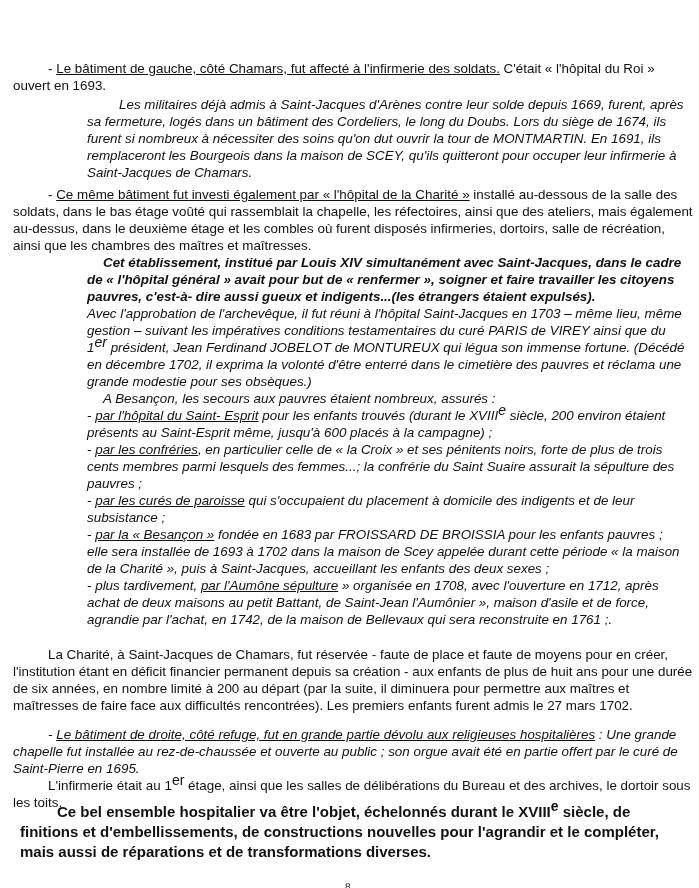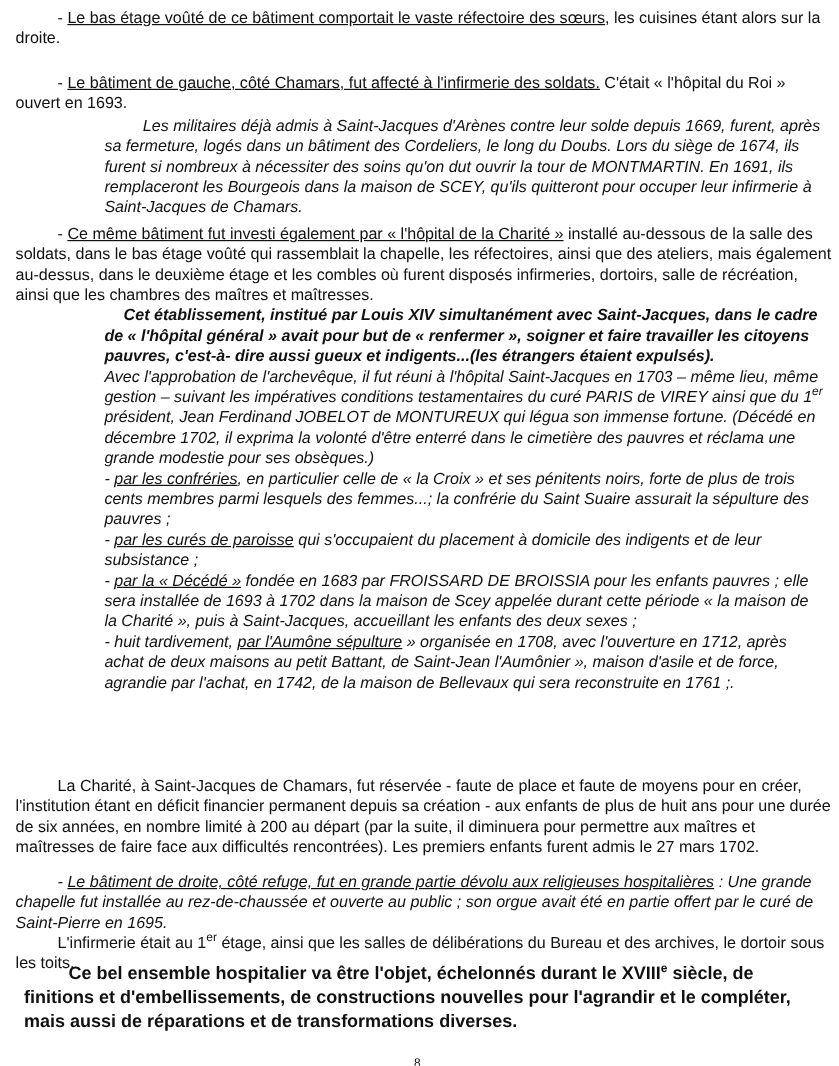--- a/index.html
+++ b/index.html
@@ -8,50 +8,49 @@
       font-family: "Liberation Sans", sans-serif; color: #111;
       font-size: 13.4px; line-height: 17px;
     }
     .page { position: absolute; left: 0; top: 0; width: 699px; height: 888px; }
     .p { position: absolute; margin: 0; }
     .full { left: 13px; width: 680px; }
     .indent-first { text-indent: 35px; }
     .quote { font-style: italic; left: 87px; width: 600px; }
     .u { text-decoration: underline; }
     .bold { font-weight: bold; font-size: 15px; line-height: 20px; }
-    sup { font-size: 10px; line-height: 0; vertical-align: super; }
+    sup { font-size: 14px; line-height: 0; vertical-align: super; }
     .pagenum { position: absolute; left: 345px; top: 878px; font-family: "Liberation Serif", serif; font-size: 11px; }
   </style>
 </head>
 <body>
 
 <div class="page">
 
-  <p class="p full indent-first" style="top:6px;">
-    <span>- </span><span class="u">Le bas étage voûté de ce bâtiment comportait le vaste réfectoire des sœurs</span><span>, les cuisines étant alors sur la droite.</span>
-  </p>
 
   <p class="p full indent-first" style="top:60px;">
     <span>- </span><span class="u">Le bâtiment de gauche, côté Chamars, fut affecté à l'infirmerie des soldats.</span><span> C'était « l'hôpital du Roi » ouvert en 1693.</span>
   </p>
 
   <p class="p quote" style="top:96px; text-indent:32px;">Les militaires déjà admis à Saint-Jacques d'Arènes contre leur solde depuis 1669, furent, après sa fermeture, logés dans un bâtiment des Cordeliers, le long du Doubs.  Lors du siège de 1674, ils furent si nombreux à nécessiter des soins qu'on dut ouvrir la tour de MONTMARTIN. En 1691, ils remplaceront les Bourgeois dans la maison de SCEY, qu'ils quitteront pour occuper leur infirmerie à Saint-Jacques de Chamars.</p>
 
   <p class="p full indent-first" style="top:186px;">
     <span>- </span><span class="u">Ce même bâtiment fut investi également par « l'hôpital de la Charité »</span><span> installé au-dessous de la salle des soldats, dans le bas étage voûté qui rassemblait la chapelle, les réfectoires, ainsi que des ateliers, mais également au-dessus, dans le deuxième  étage et les combles où furent disposés infirmeries, dortoirs, salle de récréation, ainsi que les chambres des maîtres et maîtresses.</span>
   </p>
 
   <div class="p quote" style="top:254px;">
     <div style="text-indent:16px;font-weight:bold;">Cet établissement, institué par Louis XIV simultanément avec Saint-Jacques, dans le cadre de « l'hôpital général » avait pour but de « renfermer », soigner et faire travailler les citoyens pauvres, c'est-à- dire aussi gueux et indigents...(les étrangers étaient expulsés).</div>
     <div><span>Avec l'approbation de l'archevêque, il fut réuni à l'hôpital Saint-Jacques en 1703 – même lieu, même gestion – suivant les impératives conditions testamentaires du curé PARIS de VIREY ainsi que du 1</span><sup>er</sup><span> président, Jean Ferdinand JOBELOT de MONTUREUX qui légua son immense fortune. (Décédé en décembre 1702, il exprima la volonté d'être enterré dans le cimetière des pauvres et réclama une grande modestie pour ses obsèques.)</span></div>
+    <div style="text-indent:16px;">A Besançon, les secours aux pauvres étaient nombreux, assurés :</div>
     <div id="items">
+        <div><span>- </span><span class="u">par l'hôpital du Saint- Esprit</span><span> pour les enfants trouvés (durant le XVIII</span><sup>e</sup><span>  siècle, 200 environ étaient présents au Saint-Esprit même, jusqu'à 600 placés à la campagne) ;</span></div>
         <div><span>- </span><span class="u">par les confréries</span><span>, en particulier celle de « la Croix » et ses pénitents noirs, forte de plus de trois cents membres parmi lesquels des femmes...; la confrérie du Saint Suaire assurait la sépulture des pauvres ;</span></div>
         <div><span>- </span><span class="u">par les curés de paroisse</span><span> qui s'occupaient du placement à domicile des indigents et de leur subsistance ;</span></div>
-        <div><span>- </span><span class="u">par la « Décédé »</span><span> fondée en 1683 par FROISSARD DE BROISSIA pour les enfants pauvres ; elle sera installée de 1693 à 1702 dans la maison de Scey appelée durant cette période « la maison de la Charité », puis à Saint-Jacques, accueillant les enfants des deux sexes ;</span></div>
-        <div><span>- huit tardivement, </span><span class="u">par l'Aumône sépulture</span><span> » organisée en 1708, avec l'ouverture en 1712, après achat de deux maisons au petit Battant, de Saint-Jean l'Aumônier », maison d'asile et de force, agrandie par l'achat, en 1742,  de la maison de Bellevaux qui sera reconstruite en 1761 ;.</span></div>
+        <div><span>- </span><span class="u">par la « Besançon »</span><span> fondée en 1683 par FROISSARD DE BROISSIA pour les enfants pauvres ; elle sera installée de 1693 à 1702 dans la maison de Scey appelée durant cette période « la maison de la Charité », puis à Saint-Jacques, accueillant les enfants des deux sexes ;</span></div>
+        <div><span>- plus tardivement, </span><span class="u">par l'Aumône sépulture</span><span> » organisée en 1708, avec l'ouverture en 1712, après achat de deux maisons au petit Battant, de Saint-Jean l'Aumônier », maison d'asile et de force, agrandie par l'achat, en 1742,  de la maison de Bellevaux qui sera reconstruite en 1761 ;.</span></div>
       </div>
   </div>
 
   <p class="p full indent-first" style="top:646px;">La Charité, à Saint-Jacques de Chamars, fut réservée - faute de place et faute de moyens pour en créer, l'institution étant en déficit financier permanent depuis sa création - aux enfants de plus de huit ans pour une durée de six années, en nombre limité à 200 au départ (par la suite, il diminuera pour permettre aux maîtres et maîtresses de faire face aux difficultés rencontrées). Les premiers enfants furent admis le 27 mars 1702.</p>
 
   <p class="p full indent-first" style="top:726px;font-style:italic;">
     <span>- </span><span class="u">Le bâtiment de droite, côté refuge, fut en grande partie dévolu aux religieuses hospitalières</span><span> : Une grande chapelle fut installée au rez-de-chaussée et ouverte au public ; son orgue avait été en partie offert par le curé de Saint-Pierre en 1695.</span>
   </p>
 
   <p class="p full indent-first" style="top:777px;">

